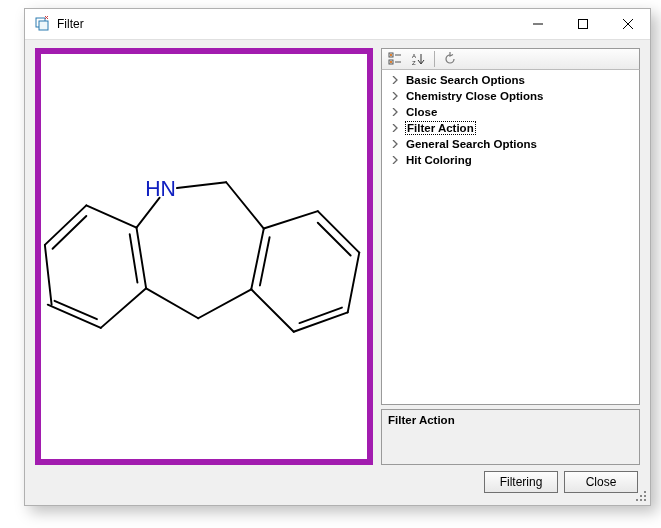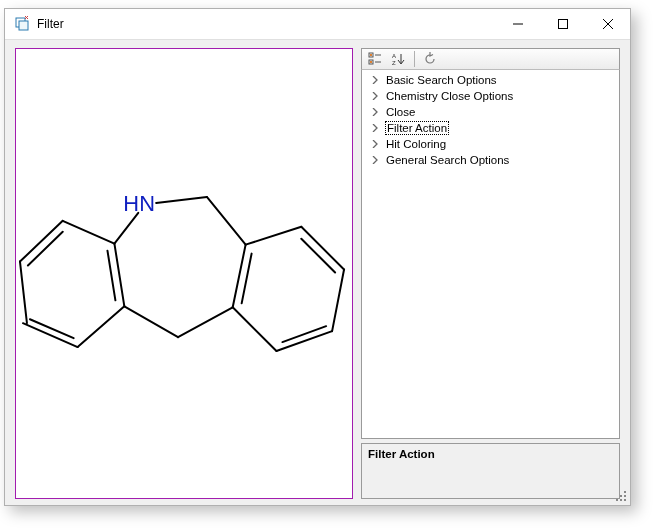--- a/index.html
+++ b/index.html
@@ -1,20 +1,20 @@
 <!DOCTYPE html>
 <html><head>
 <meta charset="utf-8">
 <style>
   * { box-sizing: border-box; }
   html, body { margin: 0; padding: 0; font-family: "Segoe UI", Tahoma, sans-serif; font-size: 12px; color: #000; }
   .shadow-wrap { position: relative; width: 661px; height: 528px; }
   .window {
     position: absolute;
-    left: 4px; top: 8px;
+    left: 24px; top: 8px;
     width: 627px; height: 498px;
     background: #fff;
     border: 1px solid #b0b0b0;
     box-shadow: 6px 6px 14px rgba(0,0,0,0.25);
     display: flex;
     flex-direction: column;
   }
   .titlebar {
     height: 30px;
     display: flex;
@@ -44,21 +44,21 @@
   }
   .main-row {
     flex: 1;
     display: flex;
     gap: 8px;
     min-height: 0;
   }
   .structure-pane {
     flex: 0 0 338px;
     background: #fff;
-    border: 1px solid #a21caf;
+    border: 6px solid #a21caf;
     position: relative;
   }
   .structure-pane svg { width: 100%; height: 100%; display:block; }
 
   .right-col {
     flex: 1;
     display: flex;
     flex-direction: column;
     min-width: 0;
   }
@@ -93,21 +93,21 @@
     height: 16px;
     padding: 0 4px 0 8px;
     cursor: default;
   }
   .tree-expander {
     width: 10px; height: 10px;
     margin-right: 6px;
     display:flex;align-items:center;justify-content:center;
   }
   .tree-expander svg { display:block; }
-  .tree-label { font-weight: normal; font-size: 11.5px; white-space: nowrap; }
+  .tree-label { font-weight: bold; font-size: 11.5px; white-space: nowrap; }
   .tree-item.selected .tree-label {
     outline: 1px dotted #000;
     outline-offset: 0px;
     padding: 0 1px;
   }
 
   .detail-panel {
     height: 56px;
     margin-top: 4px;
     background: #f0f0f0;
@@ -277,39 +277,43 @@
                   </svg>
                 </span>
               <span class="tree-label">Filter Action</span>
             </div>
             <div class="tree-item">
               <span class="tree-expander">
                   <svg width="8" height="8" viewBox="0 0 8 8">
                     <polyline points="2,0 6,4 2,8" fill="none" stroke="#666" stroke-width="1.3"></polyline>
                   </svg>
                 </span>
+              <span class="tree-label">General Search Options</span>
+            </div>
+            <div class="tree-item">
+              <span class="tree-expander">
+                  <svg width="8" height="8" viewBox="0 0 8 8">
+                    <polyline points="2,0 6,4 2,8" fill="none" stroke="#666" stroke-width="1.3"></polyline>
+                  </svg>
+                </span>
               <span class="tree-label">Hit Coloring</span>
-            </div>
-            <div class="tree-item">
-              <span class="tree-expander">
-                  <svg width="8" height="8" viewBox="0 0 8 8">
-                    <polyline points="2,0 6,4 2,8" fill="none" stroke="#666" stroke-width="1.3"></polyline>
-                  </svg>
-                </span>
-              <span class="tree-label">General Search Options</span>
             </div>
           </div>
 
           <div class="detail-panel">
             <div class="detail-title">Filter Action</div>
           </div>
         </div>
 
       </div>
 
+      <div class="footer">
+        <div class="btn">Filtering</div>
+        <div class="btn">Close</div>
+      </div>
     </div>
 
     <div class="resize-grip">
       <svg width="14" height="14" viewBox="0 0 14 14">
         <g fill="#888">
           <rect x="10" y="2" width="2" height="2"></rect>
           <rect x="6" y="6" width="2" height="2"></rect>
             <rect x="10" y="6" width="2" height="2"></rect>
           <rect x="2" y="10" width="2" height="2"></rect>
             <rect x="6" y="10" width="2" height="2"></rect>

